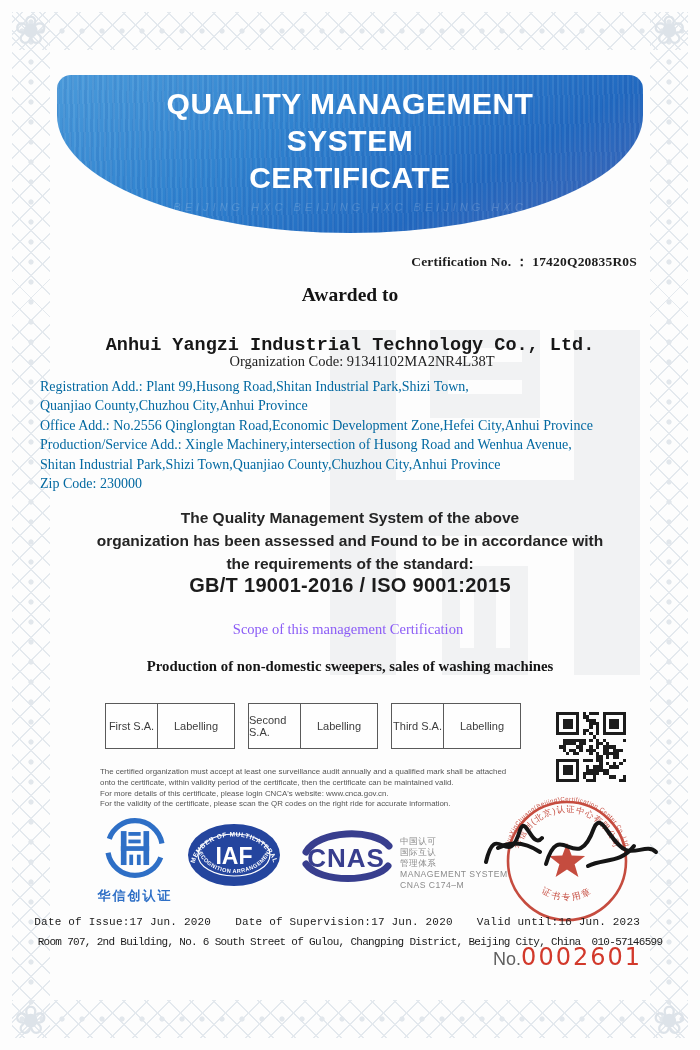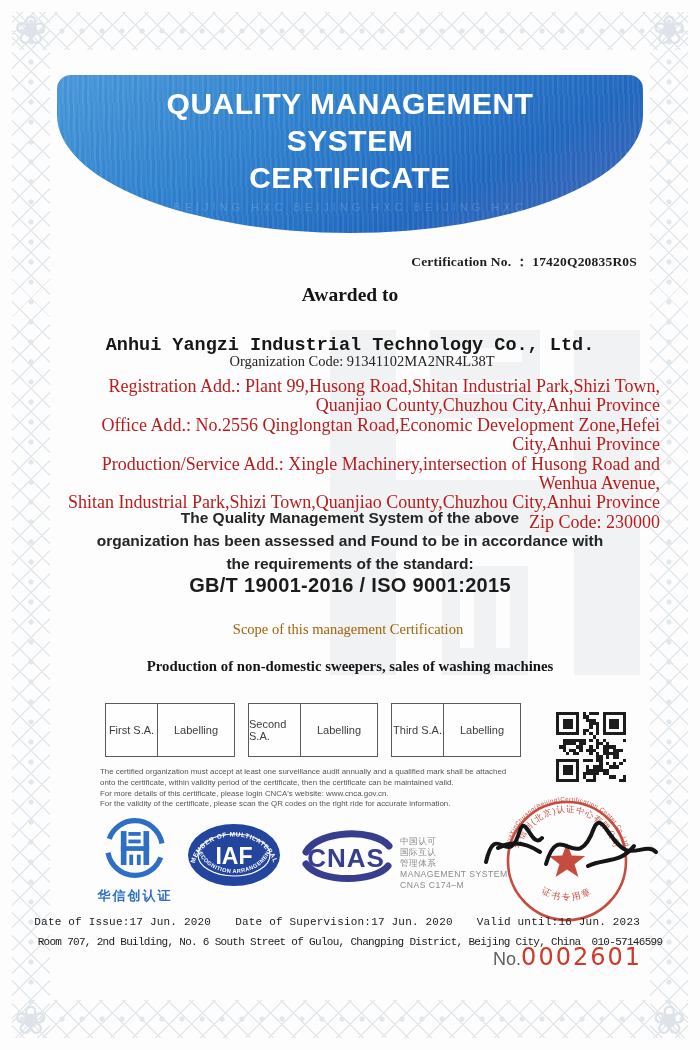--- a/index.html
+++ b/index.html
@@ -27,50 +27,50 @@
   
   .banner { position:absolute; z-index:2; left:57px; top:75px; width:586px; height:158px;
     border-radius:14px 14px 50% 50% / 14px 14px 118px 118px;
     background:
       repeating-linear-gradient(88deg, rgba(255,255,255,0.07) 0 2px, rgba(0,0,0,0) 2px 5px),
       repeating-linear-gradient(92deg, rgba(20,40,120,0.06) 0 3px, rgba(0,0,0,0) 3px 7px),
       linear-gradient(150deg,#4a9ada 0%, #2f82cf 38%, #2169c0 70%, #4a66b4 100%);
     text-align:center; }
   .banner-title { padding-top:10px; color:#ffffff; font-weight:700; font-size:30px; line-height:37px; letter-spacing:0.5px; }
   .banner-watermark { position:absolute; left:0; right:0; bottom:20px; color:rgba(255,255,255,0.16);
-    font-size:11px; letter-spacing:4px; white-space:nowrap; overflow:hidden; }
+    font-size:11px; letter-spacing:4px; white-space:nowrap; overflow:hidden;font-style:italic; }
 
   
   .watermark { position:absolute; z-index:1; left:330px; top:330px; opacity:0.55; pointer-events:none; }
 
   .content { position:absolute; inset:0; z-index:3; }
 
   .cert-no { position:absolute; top:253px; right:63px; font-size:13.5px; font-weight:700; color:#1d1d1d; letter-spacing:0.2px;font-family:Liberation Serif, serif; }
 
   .awarded { position:absolute; top:284px; left:0; right:0; text-align:center;
     font-family:"Liberation Serif",serif; font-weight:700; font-size:19.5px; color:#141414; }
   .company { position:absolute; top:315px; left:0; right:0; text-align:center;
     font-family:Liberation Mono, monospace; font-weight:700; font-size:18.5px; color:#171717;margin-top:20px; }
   .org-code { position:absolute; top:353px; left:0; right:0; text-align:center;
     font-family:"Liberation Serif",serif; font-size:14.5px; color:#222;padding-left:24px; }
-  .addresses { position:absolute; top:377px; left:40px; right:40px; text-align:right;
-    font-family:"Liberation Serif",serif; font-size:18px; line-height:19.4px; color:#b91c1c; }
+  .addresses { position:absolute; top:377px; left:40px; right:40px; text-align:left;
+    font-family:"Liberation Serif",serif; font-size:14px; line-height:19.4px; color:#0369a1; }
 
   .statement { position:absolute; top:506px; left:40px; right:40px; text-align:center;
     font-weight:700; font-size:15.5px; line-height:23px; color:#252525; }
   .standard { position:absolute; top:574px; left:0; right:0; text-align:center;
     font-weight:700; font-size:20px; letter-spacing:0.3px; color:#1c1c1c; }
   .scope-heading { position:absolute; top:621px; left:0; right:4px; text-align:center;
-    font-family:"Liberation Serif",serif; font-size:14.5px; color:#a16207; }
+    font-family:"Liberation Serif",serif; font-size:14.5px; color:#8b5cf6; }
   .scope-text { position:absolute; top:658px; left:0; right:0; text-align:center;
     font-family:"Liberation Serif",serif; font-weight:700; font-size:14.8px; color:#151515; }
 
   
   .audit-row { position:absolute; top:703px; left:105px; display:flex; gap:13px; }
-  .audit-group { display:flex; border:1.5px solid #5a5a5a; height:54px; background:rgba(255,255,255,0.6); }
+  .audit-group { display:flex; border:1.5px solid #5a5a5a; height:46px; background:rgba(255,255,255,0.6); }
   .audit-cell { display:flex; align-items:center; justify-content:center; font-size:11px; color:#3d3d3d; }
   .audit-cell.stage { width:52px; border-right:1.5px solid #5a5a5a; }
   .audit-cell.mark { width:76px; }
 
   .qr { position:absolute; top:712px; left:556px; }
 
   .fine-print { position:absolute; top:767px; left:100px; width:450px;
     font-size:7.9px; line-height:10.8px; color:#555; }
 
   

